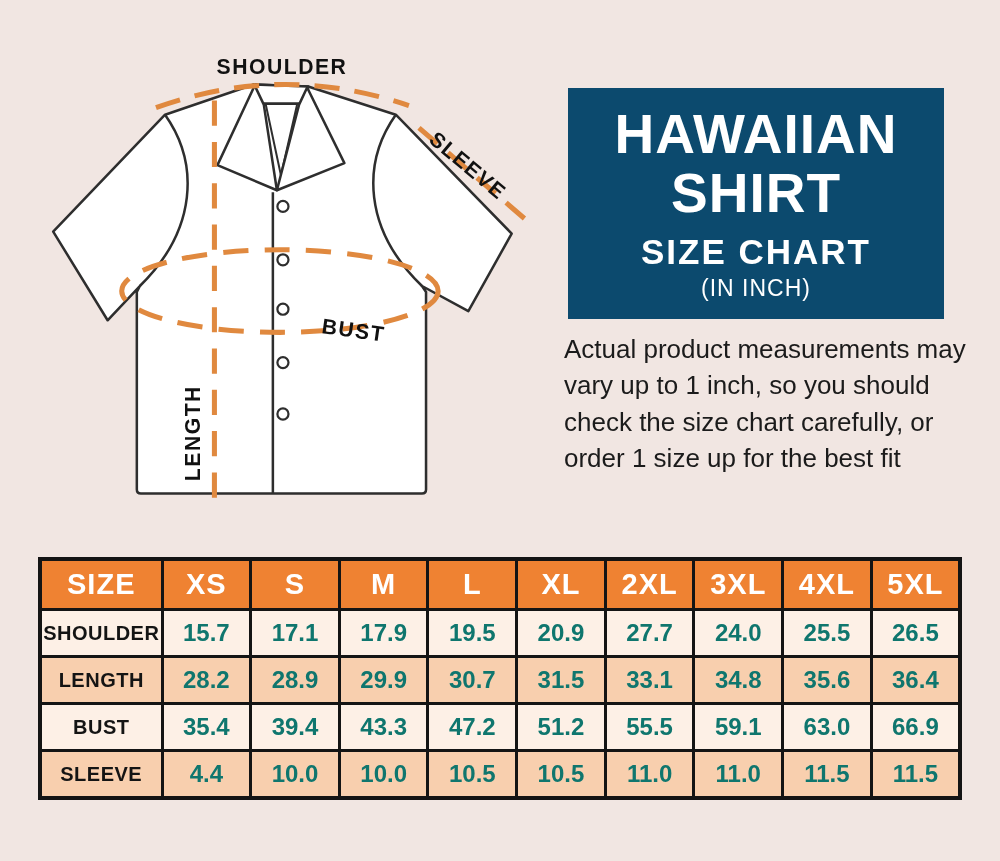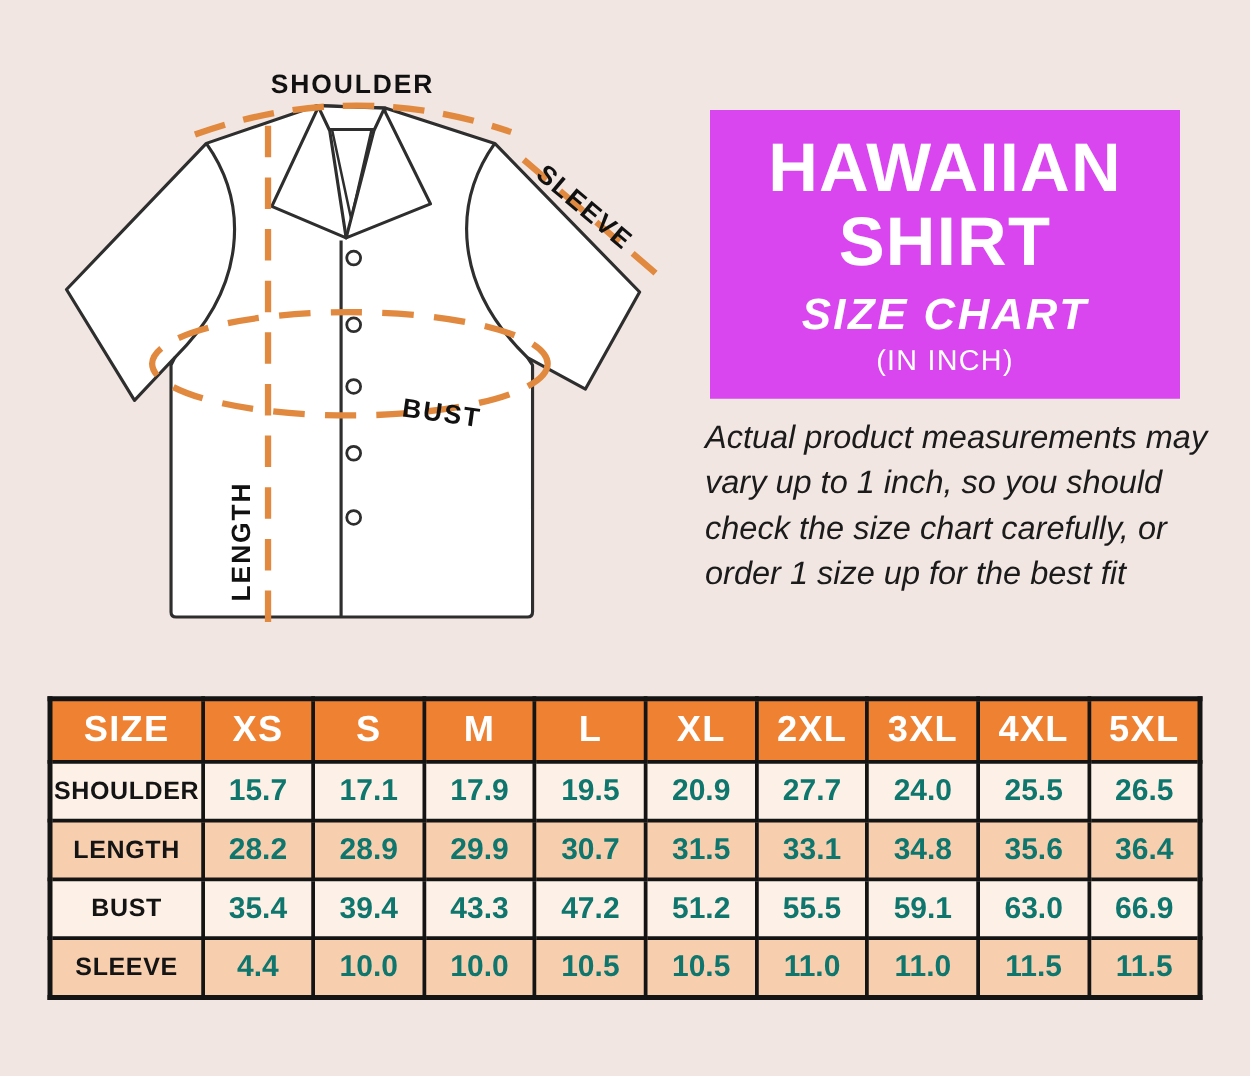--- a/index.html
+++ b/index.html
@@ -11,32 +11,32 @@
     overflow:hidden;
   }
   .canvas{position:absolute;inset:0;}
 
   
   .shirt-diagram{position:absolute;left:28px;top:22px;width:524px;height:524px;}
 
   
   .title-box{
     position:absolute;left:568px;top:88px;width:376px;height:231px;
-    background:#d946ef;
+    background:#0c4a6e;
     display:flex;flex-direction:column;align-items:center;justify-content:center;
     color:#ffffff;text-align:right;
   }
   .title-main{font-size:55px;font-weight:bold;line-height:1.08;letter-spacing:1px;}
-  .title-sub{font-size:35px;font-weight:bold;letter-spacing:2px;margin-top:9px;font-style:italic;}
+  .title-sub{font-size:35px;font-weight:bold;letter-spacing:2px;margin-top:9px;}
   .title-unit{font-size:23px;font-weight:normal;letter-spacing:1px;margin-top:3px;}
 
   
   .description{
     position:absolute;left:564px;top:331px;width:408px;
-    font-size:26px;line-height:1.40;color:#1b1b1b;font-style:italic;
+    font-size:26px;line-height:1.40;color:#1b1b1b;
   }
 
   
   .size-table{
     position:absolute;left:38px;top:557px;
     border-collapse:collapse;
     table-layout:fixed;
     width:924px;
   }
   .size-table td{

